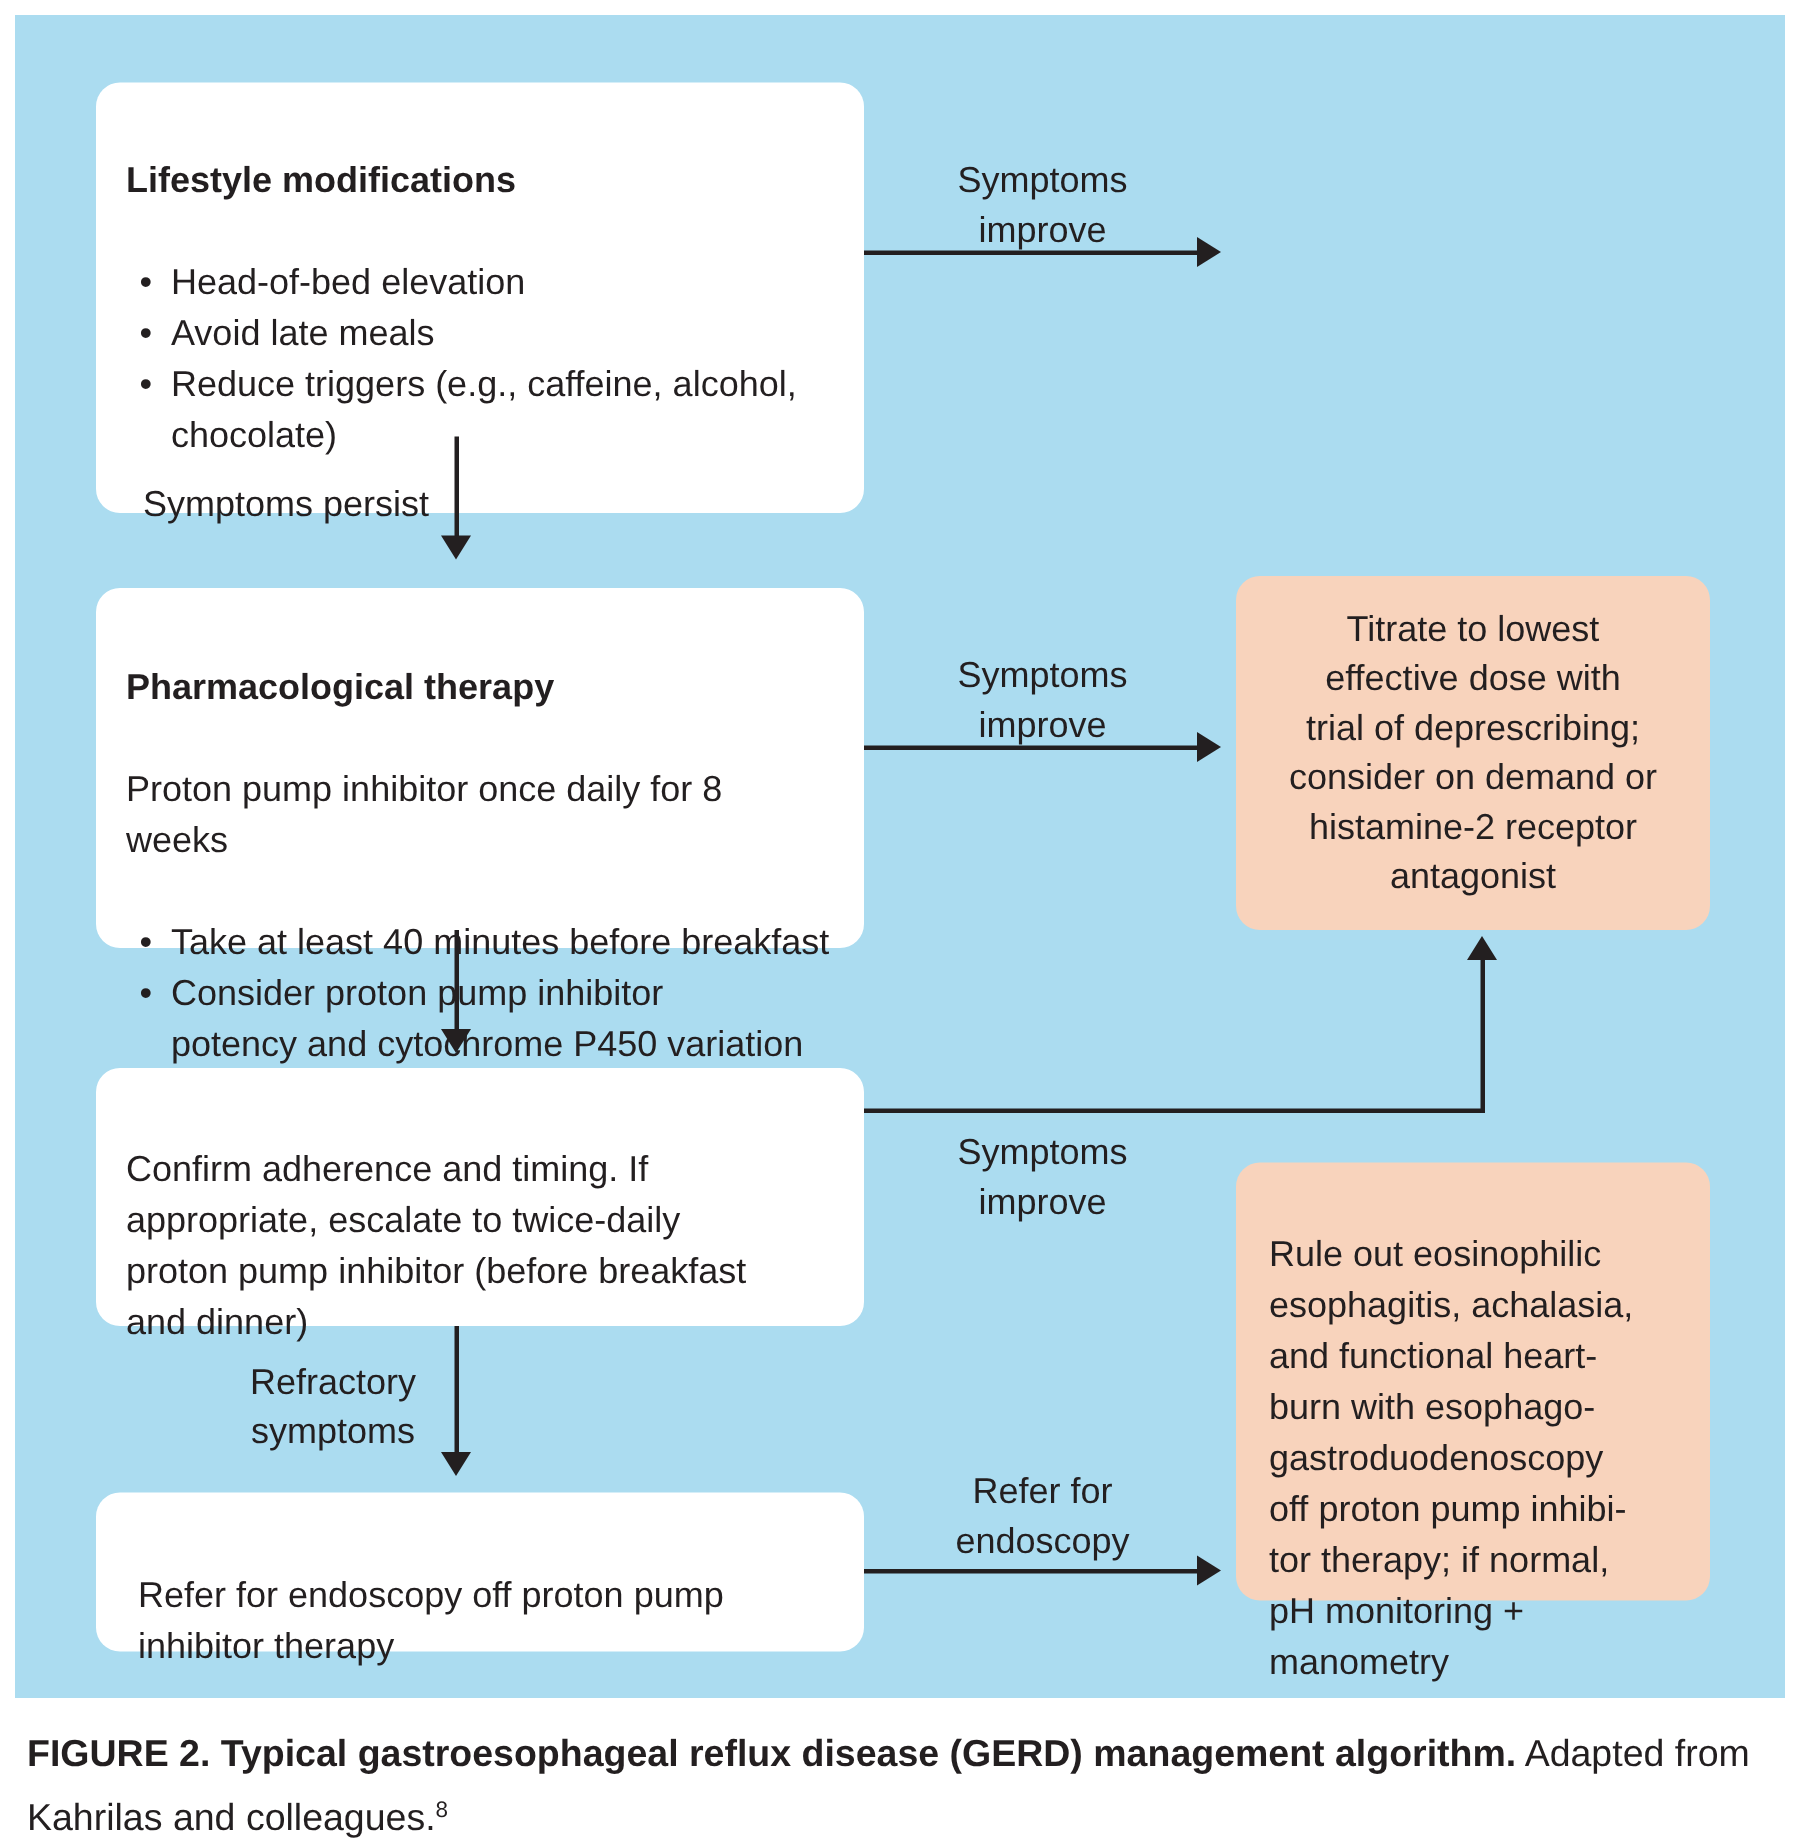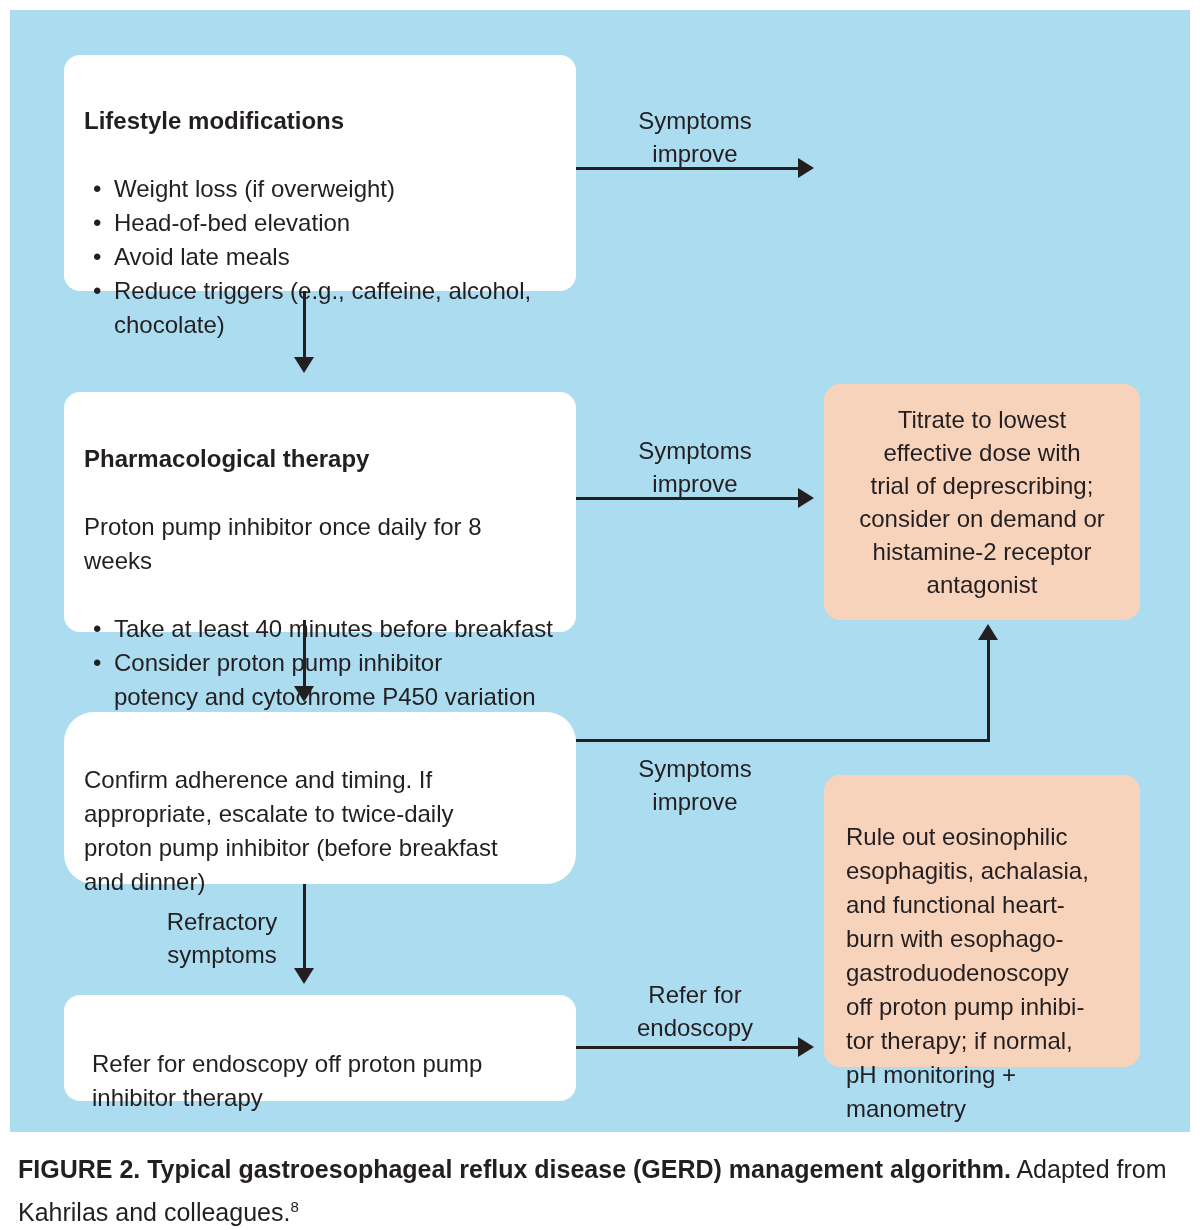--- a/index.html
+++ b/index.html
@@ -57,34 +57,35 @@
     font-size:25px; line-height:38px;
   }
   .caption .bold { font-weight:bold; }
   .caption sup { font-size:15px; vertical-align:super; }
 </style>
 </head>
 <body>
 
 <div class="panel">
 
-  <div class="box white" style="left:54px;top:45px;width:512px;height:236px;padding:15px 20px;">
+  <div class="box white" style="left:54px;top:45px;width:512px;height:287px;padding:15px 20px;">
     <div class="box-title">Lifestyle modifications</div>
-    <ul class="bullets"><li>Weight loss (if overweight)</li><li>Head-of-bed elevation</li><li>Avoid late meals</li><li>Reduce triggers (e.g., caffeine, alcohol,
+    <ul class="bullets"><li>Head-of-bed elevation</li><li>Avoid late meals</li><li>Reduce triggers (e.g., caffeine, alcohol,
 chocolate)</li></ul>
   </div>
 
 
   <div class="hline" style="left:566px;top:157px;width:224px;"></div>
   <div class="head-right" style="left:788px;top:148px;"></div>
   <div class="alabel center-text" style="left:585px;top:94px;width:200px;">Symptoms
 improve</div>
 
   <div class="vline" style="left:293px;top:281px;width:3px;height:68px;"></div>
   <div class="head-down" style="left:284px;top:347px;"></div>
+  <div class="alabel right-text" style="left:48px;top:310px;width:228px;">Symptoms persist</div>
 
   <div class="box white" style="left:54px;top:382px;width:512px;height:240px;padding:16px 20px;">
     <div class="box-title">Pharmacological therapy</div>
     <div>Proton pump inhibitor once daily for 8
 weeks</div>
     <ul class="bullets"><li>Take at least 40 minutes before breakfast</li><li>Consider proton pump inhibitor
 potency and cytochrome P450 variation</li></ul>
   </div>
 
   <div class="box peach center-flex" style="left:814px;top:374px;width:316px;height:236px;padding:0 18px;line-height:33px;">
@@ -97,21 +98,21 @@
   </div>
 
   <div class="hline" style="left:566px;top:487px;width:224px;"></div>
   <div class="head-right" style="left:788px;top:478px;"></div>
   <div class="alabel center-text" style="left:585px;top:424px;width:200px;">Symptoms
 improve</div>
 
   <div class="vline" style="left:293px;top:610px;width:3px;height:68px;"></div>
   <div class="head-down" style="left:284px;top:676px;"></div>
 
-  <div class="box white" style="left:54px;top:702px;width:512px;height:172px;padding:17px 20px;border-radius:30px;">
+  <div class="box white" style="left:54px;top:702px;width:512px;height:172px;padding:17px 20px;">
     <div>Confirm adherence and timing. If
 appropriate, escalate to twice-daily
 proton pump inhibitor (before breakfast
 and dinner)</div>
   </div>
 
   <div class="hline" style="left:566px;top:729px;width:414px;"></div>
   <div class="vline" style="left:977px;top:630px;width:3px;height:102px;"></div>
   <div class="head-up" style="left:968px;top:614px;"></div>
   <div class="alabel center-text" style="left:585px;top:742px;width:200px;">Symptoms

